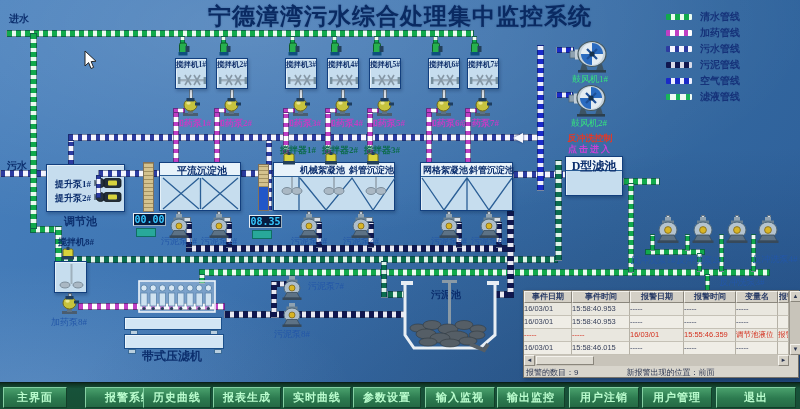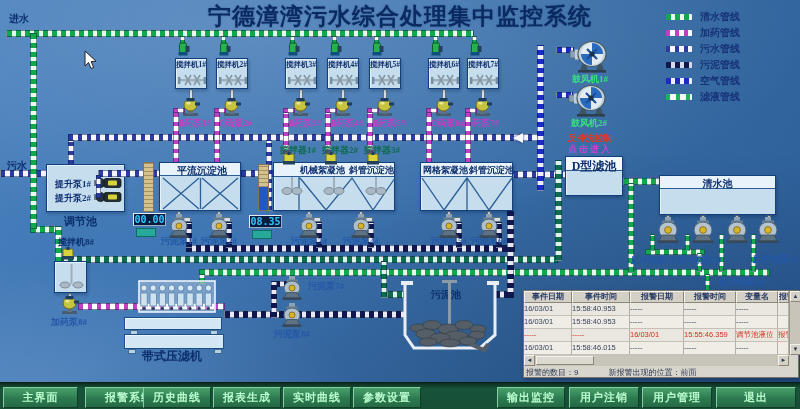--- a/index.html
+++ b/index.html
@@ -11,26 +11,26 @@
   radial-gradient(90% 70% at 4% 96%, rgba(235,245,255,.13), rgba(255,255,255,0) 45%),
   radial-gradient(150% 120% at 100% 110%, rgba(0,10,40,.32), rgba(0,0,0,0) 62%),
   linear-gradient(118deg,#477fbc 0%,#3d74b1 38%,#33679f 72%,#2d5f9a 100%);}
 #diagram{position:absolute;inset:0;filter:blur(.35px)}
 .title{position:absolute;left:180px;top:1px;width:440px;text-align:center;
  font-size:23px;font-weight:bold;color:#0a2a62;letter-spacing:1px;
  text-shadow:0 0 2px rgba(10,42,98,.35)}
 .lbl{position:absolute;font-size:9px;line-height:10px;white-space:nowrap}
 .b{font-weight:bold}
 .navy{color:#0c2f6e;font-weight:bold}
-.blue2{color:#2357a8;font-weight:bold}
+.blue2{color:#2357a8;font-weight:normal}
 .magenta{color:#c03fc4;font-weight:bold}
 .vmag{color:#cf3fd8}
 .red{color:#e03a2a}
 .green2{color:#0d6b4d;font-weight:bold}
-.bgreen{color:#36e27e;font-weight:bold}
+.bgreen{color:#36e27e;font-weight:normal}
 .lg-lbl{color:#16337a;font-weight:bold;font-size:10px}
 .lg-sw{position:absolute;width:26px;height:6px;border-radius:1px}
 .lg-clean-water{background:repeating-linear-gradient(90deg,#12a94c 0 5px,#e9fbef 5px 9px)}
 .lg-dosing{background:repeating-linear-gradient(90deg,#c03fc4 0 4px,#fff 4px 9px)}
 .lg-sewage{background:repeating-linear-gradient(90deg,#2c3ba0 0 4px,#f4f5ff 4px 9px)}
 .lg-sludge{background:repeating-linear-gradient(90deg,#10174f 0 5px,#d9dbe8 5px 9px)}
 .lg-air{background:repeating-linear-gradient(90deg,#1b2ac8 0 5px,#eef0ff 5px 9px)}
 .lg-filtrate{background:repeating-linear-gradient(90deg,#19b558 0 4px,#effbf4 4px 10px)}
 .pipe{position:absolute;border:1px solid rgba(8,30,66,.5)}
 .clean-h{background:repeating-linear-gradient(90deg,#12a94c 0 5px,#e9fbef 5px 9px)}
@@ -435,25 +435,20 @@
           </g>
         </svg>
       </div>
 <div class="tank" style="left:565px;top:156px;width:58px;height:40px">
         <div class="tk-band tk-band-w" style="height:14px">
           <span class="tk-t tk-tc" style="font-size:12px">D型滤池</span>
         </div>
       </div>
 <div class="lbl red b" style="left:558px;top:133px;width:64px;text-align:center">反冲洗控制</div>
 <div class="lbl vmag b" style="left:561px;top:144px;width:58px;text-align:center;letter-spacing:2px">点击进入</div>
-<div class="tank" style="left:659px;top:175px;width:117px;height:40px">
-        <div class="tk-band" style="height:13px">
-          <span class="tk-t tk-tc" style="font-size:10px">清水池</span>
-        </div>
-      </div>
 <div class="stub" style="left:666px;top:215px;width:4px;height:5px"></div>
 <div class="stub" style="left:701px;top:215px;width:4px;height:5px"></div>
 <div class="stub" style="left:735px;top:215px;width:4px;height:5px"></div>
 <div class="stub" style="left:767px;top:215px;width:4px;height:5px"></div>
 <div class="gauge" style="left:143px;top:162px;height:50px"></div>
 <div class="gauge" style="left:258px;top:164px;height:47px">
         <div class="gauge-fill" style="height:23px"></div>
       </div>
 <div class="lcd" style="left:133px;top:213px">00.00</div>
 <div class="teal-tag" style="left:136px;top:228px"></div>
@@ -693,31 +688,32 @@
 </div>
 <div class="at-hscroll">
           <div class="at-btn" style="left:0">◄</div>
           <div class="at-thumb"></div>
           <div class="at-btn" style="right:0">►</div>
         </div>
 <div class="at-vscroll">
           <div class="at-btn" style="top:0;left:0">▲</div>
           <div class="at-btn" style="bottom:0;left:0">▼</div>
         </div>
-<div class="at-foot"><span>报警的数目：9</span><span style="margin-left:30px">新报警出现的位置：前面</span></div>
+<div class="at-foot"><span>报警的数目：9</span><span style="margin-left:48px">新报警出现的位置：前面</span></div>
 </div>
 <svg class="ic" style="left:84px;top:50px;z-index:60" width="14" height="20">
         <path d="M1,1 L1,16 L4.6,12.6 L7,18.5 L9.6,17.4 L7.2,11.6 L12,11.2 Z" fill="#fff" stroke="#222" stroke-width="1"></path>
       </svg>
 <div class="menubar">
-<div class="mbtn" style="left:3px;width:75px">主界面</div>
+<div class="mbtn" style="left:3px;width:64px">主界面</div>
 <div class="mbtn" style="left:85px;width:88px">报警系统</div>
 <div class="mbtn" style="left:143px;width:68px">历史曲线</div>
 <div class="mbtn" style="left:213px;width:68px">报表生成</div>
 <div class="mbtn" style="left:283px;width:68px">实时曲线</div>
 <div class="mbtn" style="left:353px;width:68px">参数设置</div>
+<div class="mbtn" style="left:425px;width:70px">输入监视</div>
 <div class="mbtn" style="left:497px;width:68px">输出监控</div>
 <div class="mbtn" style="left:569px;width:70px">用户注销</div>
 <div class="mbtn" style="left:642px;width:70px">用户管理</div>
 <div class="mbtn" style="left:716px;width:80px">退出</div>
 </div>
 </div>
 </div>
 
 </body></html>

